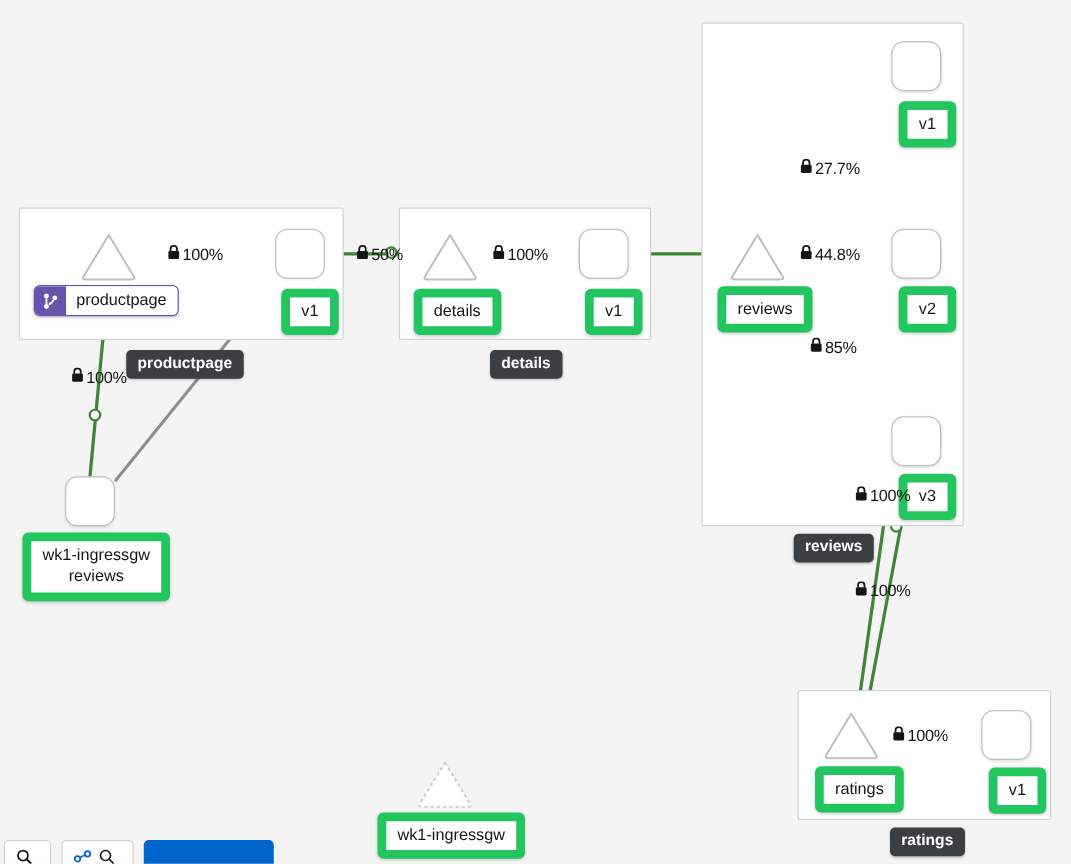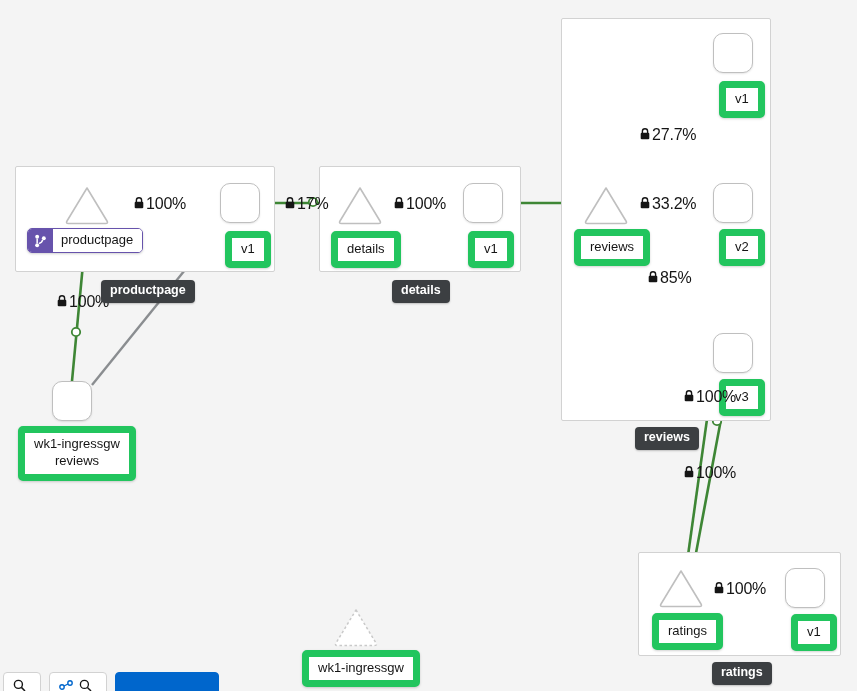--- a/index.html
+++ b/index.html
@@ -90,21 +90,21 @@
     padding: 3px 9px 4px 8px;
     background: #ffffff;
   }
 
   
   .edge-label {
     position: absolute;
     display: flex;
     align-items: center;
     gap: 2px;
-    font-size: 16px;
+    font-size: 13px;
     color: #151515;
     white-space: nowrap;
     line-height: 1;
     font-family: "Liberation Sans", sans-serif;
   }
   .edge-label .lock { display: block; }
   .edge-label .pct { letter-spacing: -0.2px; }
 
   
   .toolbar {
@@ -332,21 +332,21 @@
     <span class="pct">100%</span>
   </div>
 
   <div class="edge-label" style="left:285px; top:196px;">
     <span class="lock">
       <svg width="10" height="12" viewBox="0 0 10 12">
           <path d="M2.4 5V3.3a2.6 2.6 0 0 1 5.2 0V5" fill="none" stroke="#151515" stroke-width="1.4"></path>
           <rect x="0.7" y="4.7" width="8.6" height="6.6" rx="1.1" fill="#151515"></rect>
         </svg>
     </span>
-    <span class="pct">17%</span>
+    <span class="pct">50%</span>
   </div>
 
   <div class="edge-label" style="left:394px; top:196px;">
     <span class="lock">
       <svg width="10" height="12" viewBox="0 0 10 12">
           <path d="M2.4 5V3.3a2.6 2.6 0 0 1 5.2 0V5" fill="none" stroke="#151515" stroke-width="1.4"></path>
           <rect x="0.7" y="4.7" width="8.6" height="6.6" rx="1.1" fill="#151515"></rect>
         </svg>
     </span>
     <span class="pct">100%</span>
@@ -362,21 +362,21 @@
     <span class="pct">27.7%</span>
   </div>
 
   <div class="edge-label" style="left:640px; top:196px;">
     <span class="lock">
       <svg width="10" height="12" viewBox="0 0 10 12">
           <path d="M2.4 5V3.3a2.6 2.6 0 0 1 5.2 0V5" fill="none" stroke="#151515" stroke-width="1.4"></path>
           <rect x="0.7" y="4.7" width="8.6" height="6.6" rx="1.1" fill="#151515"></rect>
         </svg>
     </span>
-    <span class="pct">33.2%</span>
+    <span class="pct">44.8%</span>
   </div>
 
   <div class="edge-label" style="left:648px; top:270px;">
     <span class="lock">
       <svg width="10" height="12" viewBox="0 0 10 12">
           <path d="M2.4 5V3.3a2.6 2.6 0 0 1 5.2 0V5" fill="none" stroke="#151515" stroke-width="1.4"></path>
           <rect x="0.7" y="4.7" width="8.6" height="6.6" rx="1.1" fill="#151515"></rect>
         </svg>
     </span>
     <span class="pct">85%</span>

